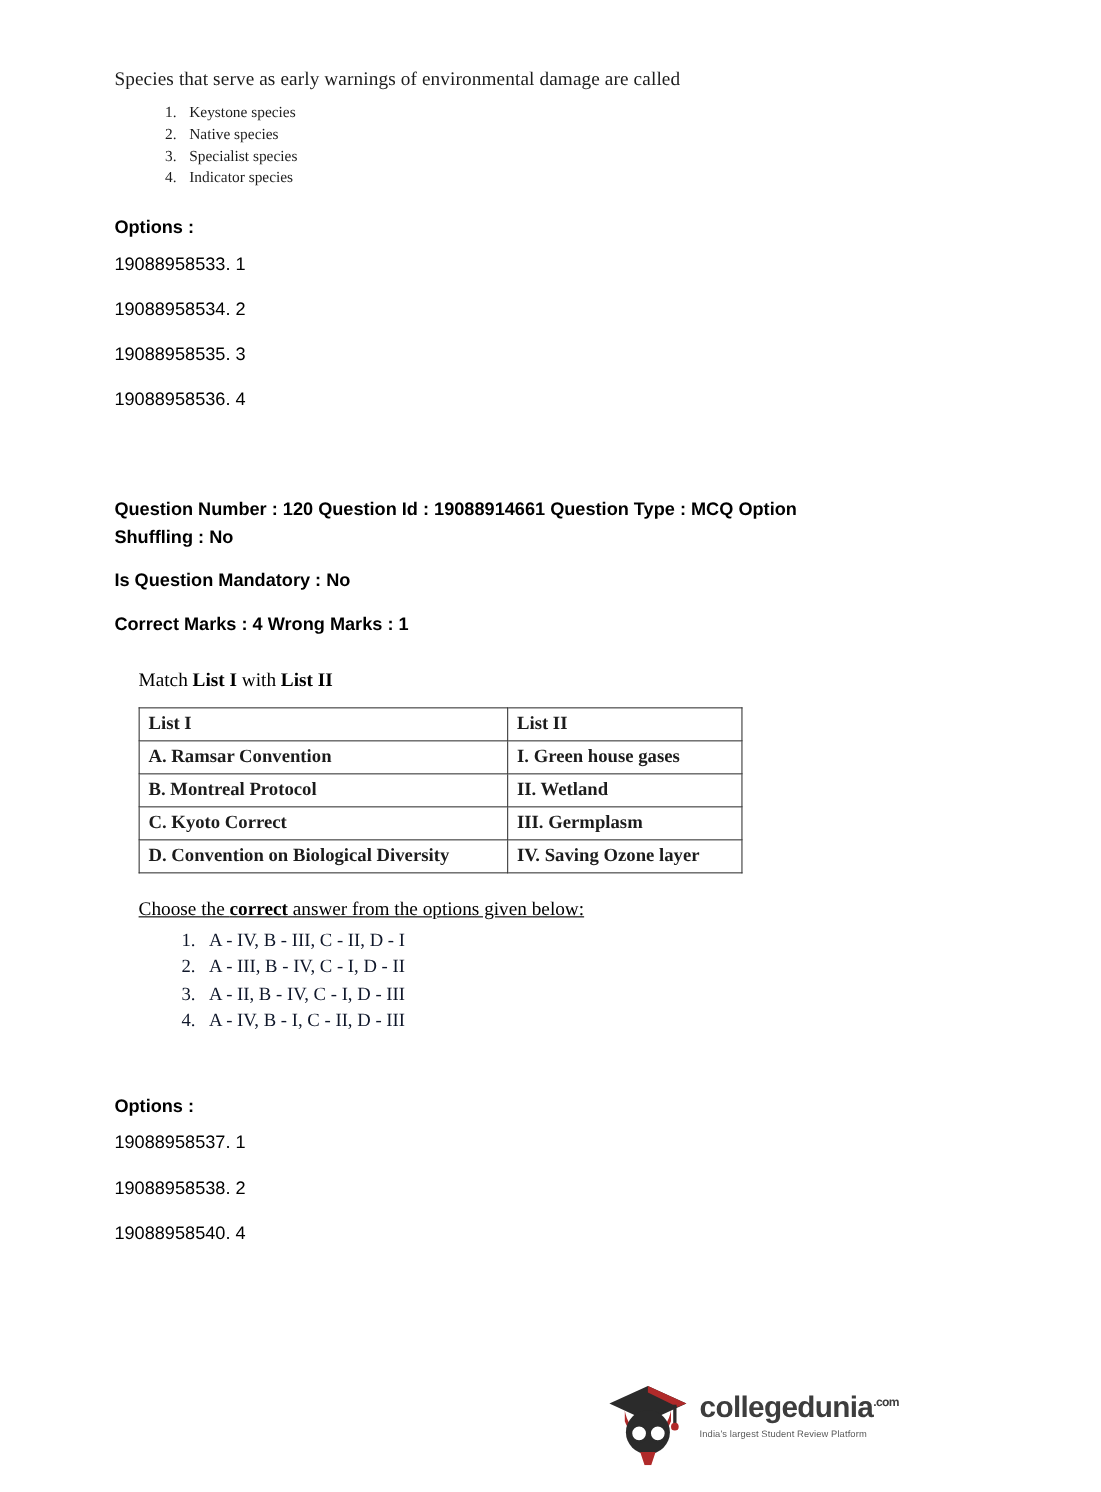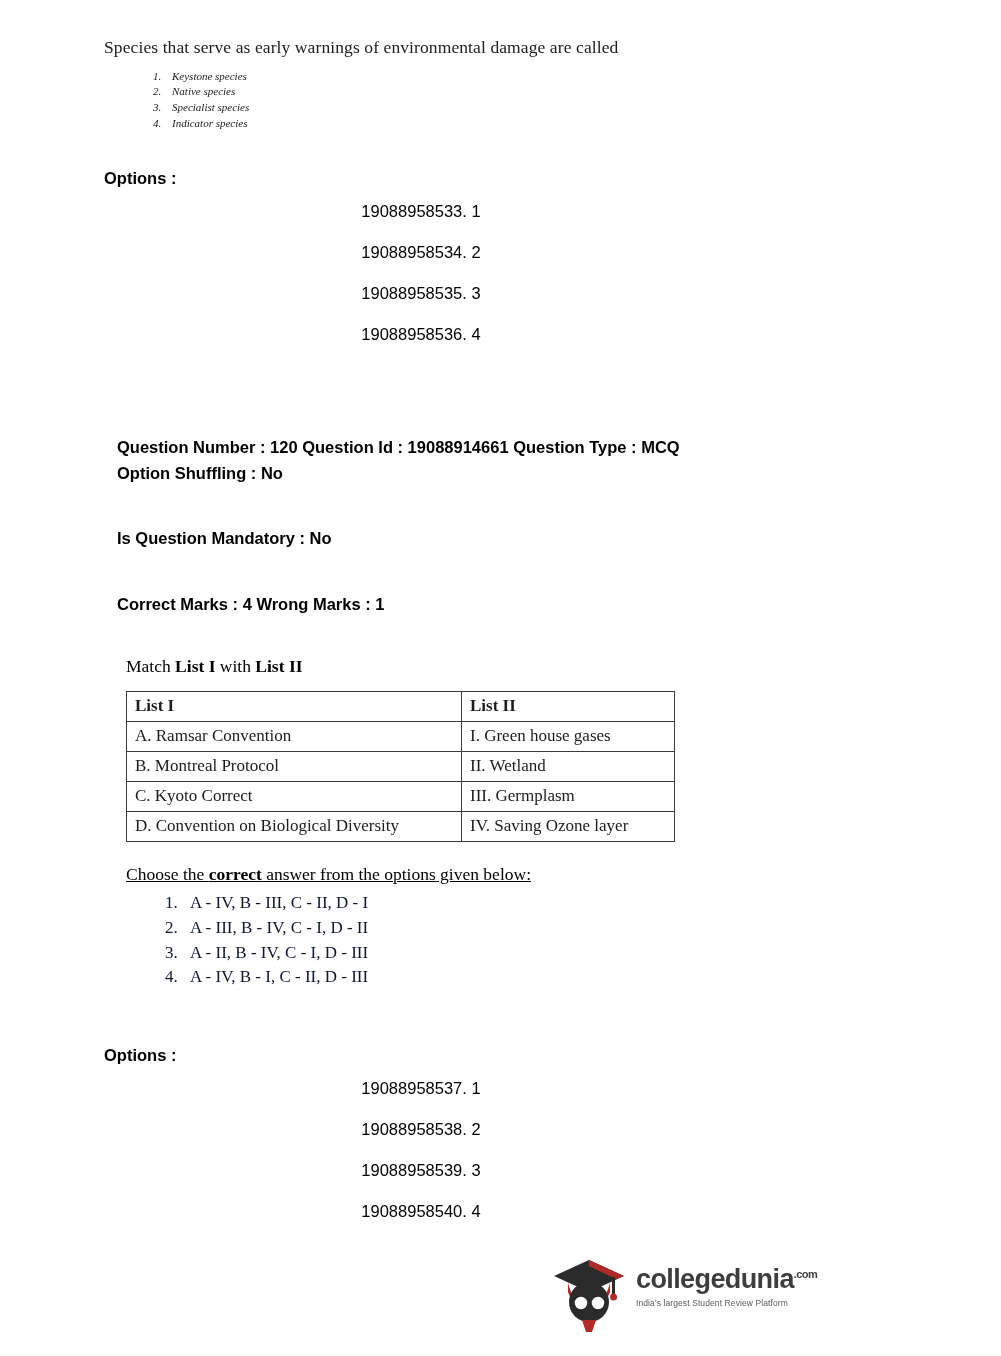--- a/index.html
+++ b/index.html
@@ -13,63 +13,61 @@
     position: relative;
     font-family: "Liberation Sans", sans-serif;
     color: #000000;
     overflow: hidden;
   }
   .page {
     position: relative;
     width: 838px;
     height: 1356px;
     box-sizing: border-box;
-    padding: 36px 100px 0 104px;
+    padding: 60px 100px 0 104px;
   }
 
   
   .serif {
     font-family: "Liberation Serif", serif;
     color: #1c1c1c;
   }
   .q-stem {
     font-size: 17.5px;
     line-height: 1.3;
     margin: 0 0 10px 0;
     letter-spacing: 0.1px;
   }
   ol.opt-list {
-    margin: 6px 0 12px 0;
+    margin: 6px 0 0 0;
     padding-left: 60px;
-    font-size: 11px;
+    font-size: 14px;
     line-height: 1.42;
-    font-style: italic;
   }
   ol.opt-list li {
     padding-left: 8px;
   }
 
   
   .meta-bold {
     font-weight: bold;
     font-size: 16.5px;
     line-height: 1.55;
-    margin: 13px;
+    margin: 0;
     color: #000;
   }
   .options-label {
     font-weight: bold;
     font-size: 16.5px;
     margin: 0 0 14px 0;
   }
   .opt-row {
     font-size: 16.5px;
     margin: 0 0 22px 0;
     color: #000;
-    text-align: center;
   }
 
   .block-gap-lg { height: 56px; }
   .block-gap-md { height: 26px; }
   .block-gap-sm { height: 14px; }
 
   
   .match-intro {
     font-family: "Liberation Serif", serif;
     font-size: 17.5px;
@@ -81,21 +79,21 @@
     border-collapse: collapse;
     margin-left: 22px;
     font-family: "Liberation Serif", serif;
     font-size: 17px;
     color: #1c1c1c;
   }
   table.match td, table.match th {
     border: 1px solid #3a3a3a;
     padding: 4px 8px 5px 8px;
     text-align: left;
-    font-weight: normal;
+    font-weight: bold;
   }
   table.match th {
     font-weight: bold;
   }
   table.match td.c1, table.match th.c1 { width: 318px; }
   table.match td.c2, table.match th.c2 { width: 196px; }
 
   .choose-line {
     font-family: "Liberation Serif", serif;
     font-size: 17.5px;
@@ -230,21 +228,20 @@
       <li>A - II, B - IV, C - I, D - III</li>
       <li>A - IV, B - I, C - II, D - III</li>
     </ol>
 
     <div class="block-gap-lg"></div>
 
     <p class="options-label">Options :</p>
 
     <p class="opt-row">19088958537. 1</p>
     <p class="opt-row">19088958538. 2</p>
-    <p class="opt-row">19088958539. 3</p>
     <p class="opt-row">19088958540. 4</p>
   </div>
 
   <div class="footer-logo">
     <svg class="logo-mark" viewBox="0 0 86 86">
       <path d="M8 30 L43 14 L78 30 L43 46 Z" fill="#2b2b2b"></path>
       <path d="M43 14 L78 30 L70 33 L43 20 Z" fill="#b02a2a"></path>
       <rect x="66" y="31" width="3" height="18" fill="#2b2b2b"></rect>
       <circle cx="67.5" cy="51" r="3.5" fill="#b02a2a"></circle>
       <path d="M22 36 C22 36 25 58 43 58 C61 58 64 36 64 36 L64 46 C64 46 58 64 43 64 C28 64 22 46 22 46 Z" fill="#b02a2a"></path>

